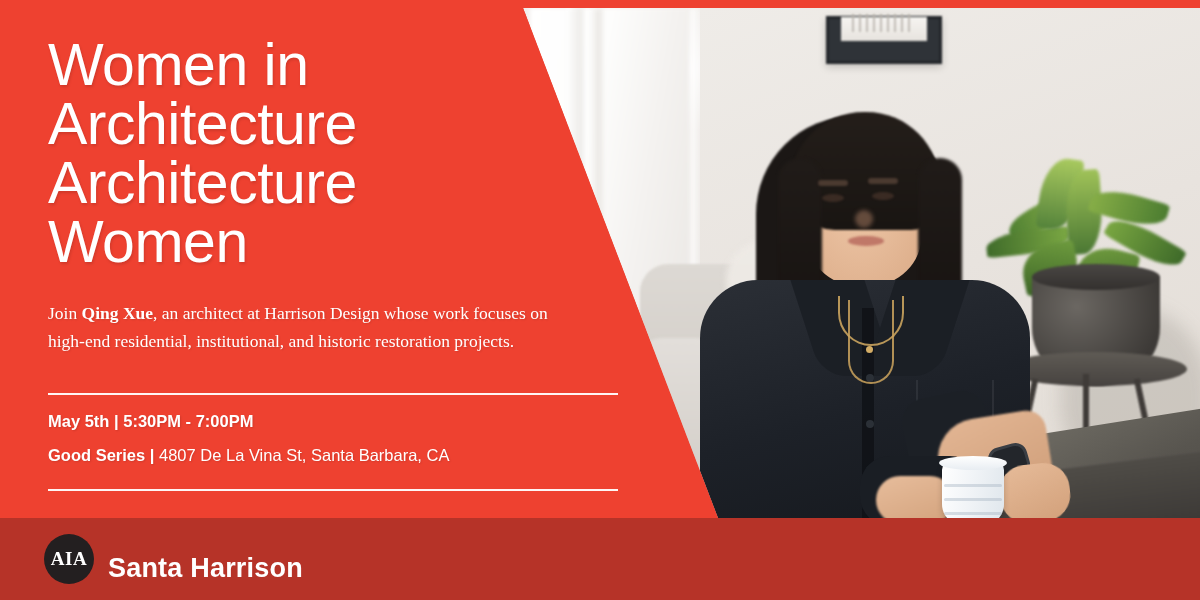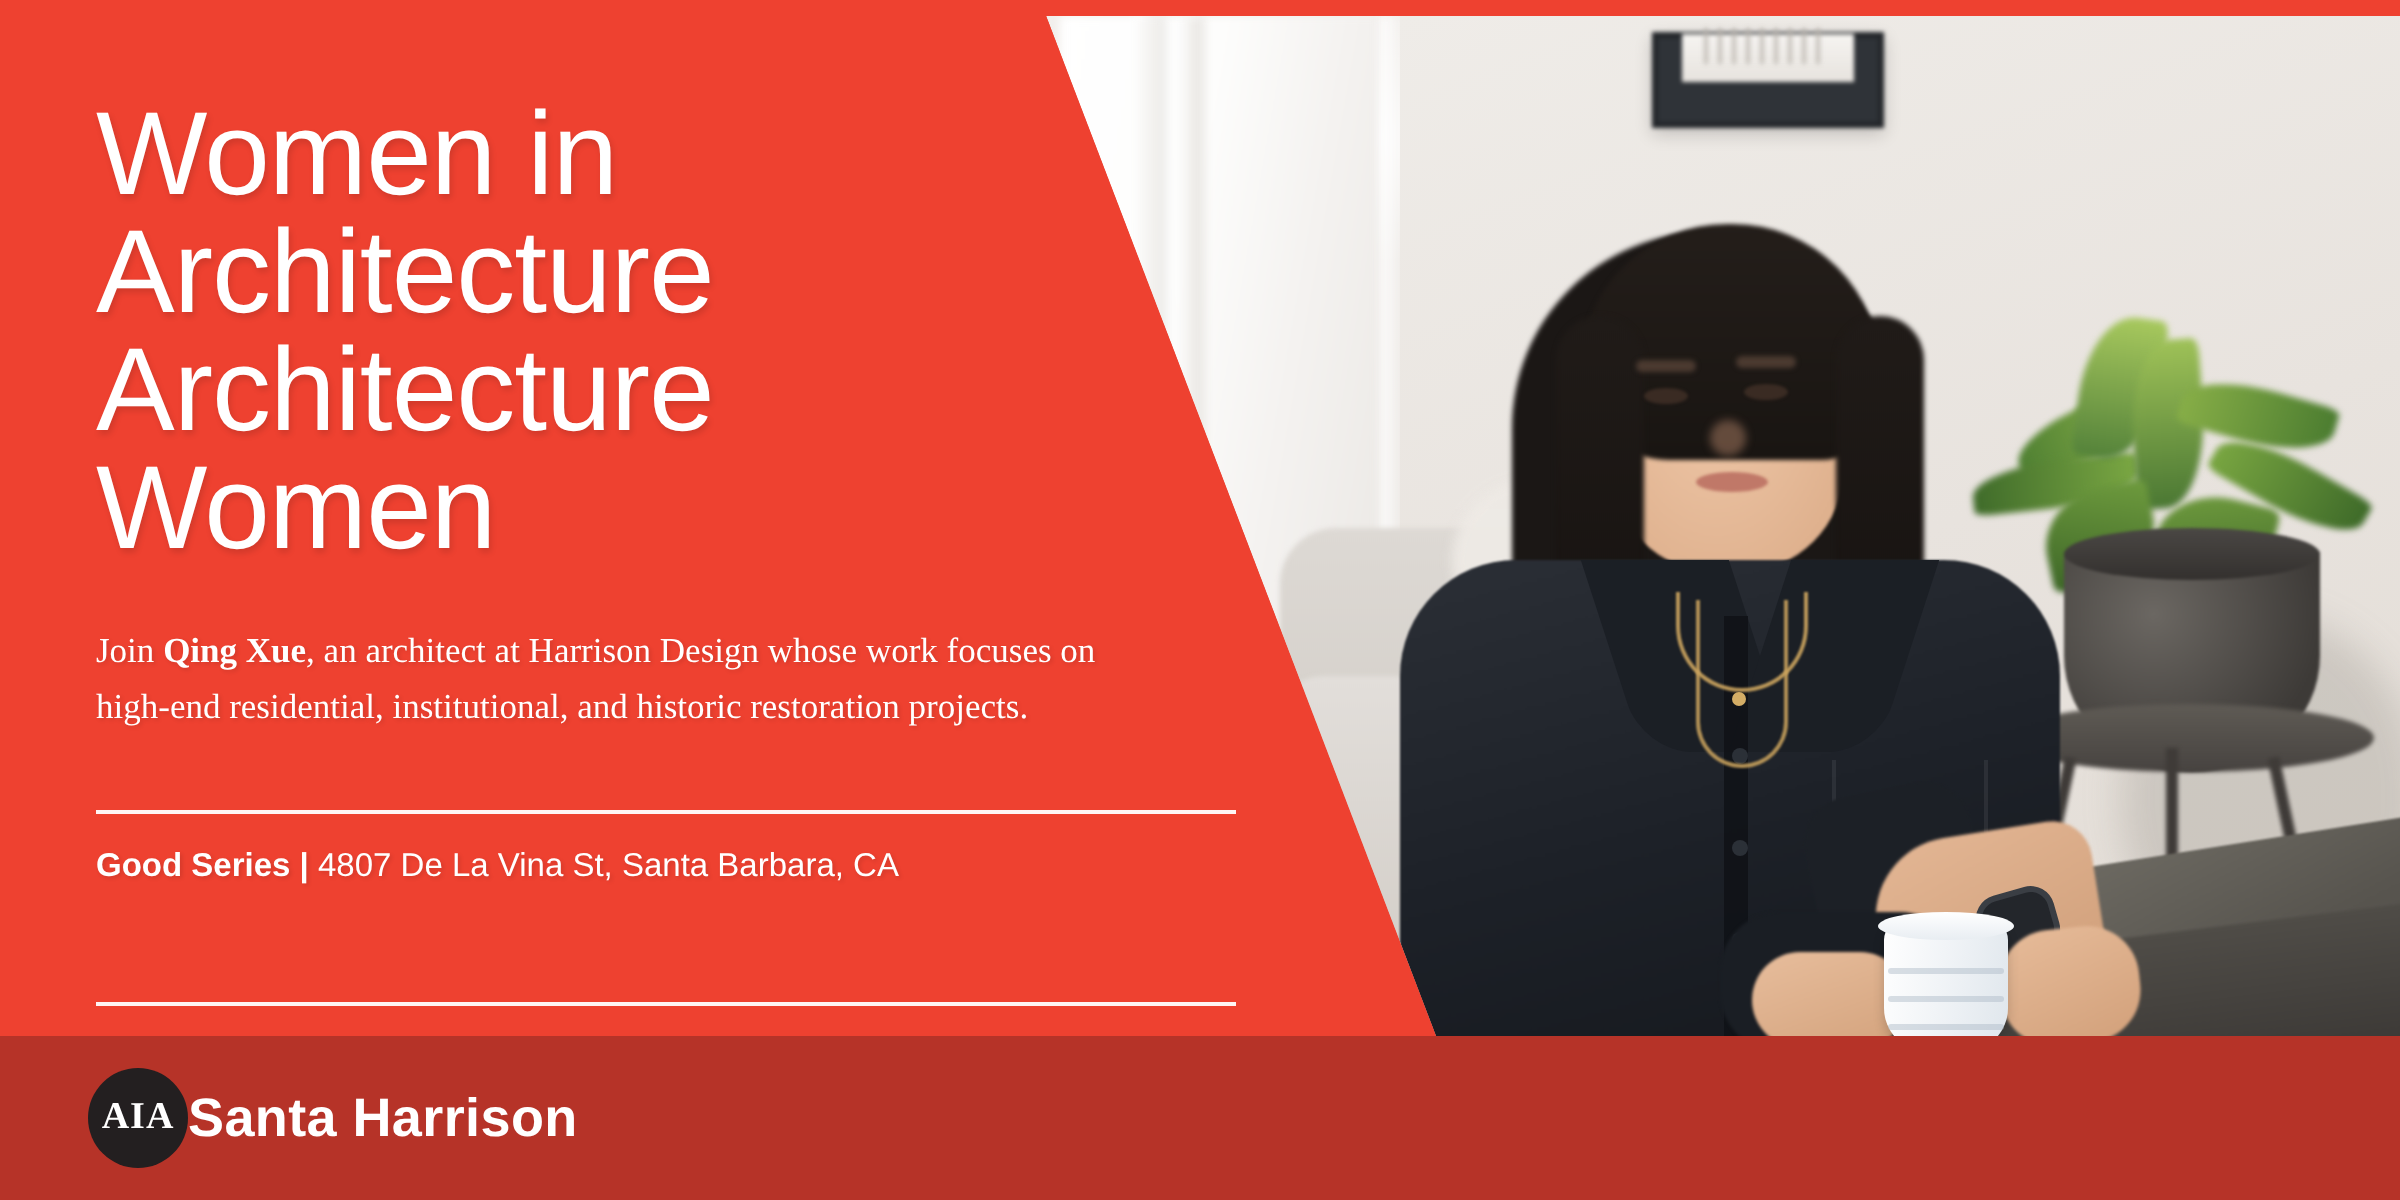--- a/index.html
+++ b/index.html
@@ -185,21 +185,21 @@
 
   
   .red-panel{
     position:absolute;left:0;top:0;width:1200px;height:518px;
     background:#EE4130;
     clip-path:polygon(0 0, 520px 0, 718px 518px, 0 518px);
   }
   .top-strip{position:absolute;left:0;top:0;width:1200px;height:8px;background:#EE4130;}
 
   
-  .content{position:absolute;left:48px;top:16px;width:580px;height:518px;}
+  .content{position:absolute;left:48px;top:4px;width:580px;height:518px;}
   .title{
     margin:0;padding:0;position:absolute;top:32px;left:0;width:520px;
     font-size:59px;line-height:59px;font-weight:300;color:#fff;letter-spacing:-.5px;
     text-shadow:1px 2px 3px rgba(0,0,0,.13);
   }
   .title span{display:block;}
   .lede{
     position:absolute;top:295px;left:0;width:520px;margin:0;
     font-size:17.5px;line-height:28px;color:#fff;font-weight:400;
     text-shadow:1px 1px 2px rgba(0,0,0,.12);
@@ -213,21 +213,21 @@
   .meta-line{
     margin:0 0 10px 0;font-size:16.5px;line-height:24px;color:#fff;
     text-shadow:1px 1px 2px rgba(0,0,0,.12);
   }
   .meta-line b{font-weight:700;}
 
   
   .footer{
     position:absolute;left:0;top:518px;width:1200px;height:82px;background:#B63328;
   }
-  .logo-row{position:absolute;left:44px;top:16px;display:flex;align-items:center;}
+  .logo-row{position:absolute;left:44px;top:16px;display:flex;align-items:flex-end;gap:14px;}
   .aia-badge{
     width:50px;height:50px;border-radius:50%;background:#231F20;
     display:flex;align-items:center;justify-content:center;
     font-size:19px;font-weight:700;color:#fff;letter-spacing:.5px;
     font-family:"Liberation Serif","DejaVu Serif",serif;
   }
   .chapter{
     font-size:27px;font-weight:700;color:#fff;letter-spacing:.2px;
     font-family:"Liberation Sans","DejaVu Sans",sans-serif;
   }
@@ -319,20 +319,23 @@
       <span>Architecture</span>
       <span>Architecture</span>
       <span>Women</span>
     </h1>
 
     <p class="lede"><span>Join </span><b>Qing Xue</b><span>, an architect at Harrison Design whose work focuses on high-end residential, institutional, and historic restoration projects.</span></p>
 
     <div class="rule top"></div>
 
     <div class="meta">
+      <p class="meta-line">
+        <b>May 5th | 5:30PM - 7:00PM</b>
+      </p>
       <p class="meta-line"><b>Good Series |</b><span> 4807 De La Vina St, Santa Barbara, CA</span></p>
     </div>
 
     <div class="rule bottom"></div>
   </div>
 
   <div class="footer">
     <div class="logo-row">
       <div class="aia-badge">
         <span>AIA</span>

